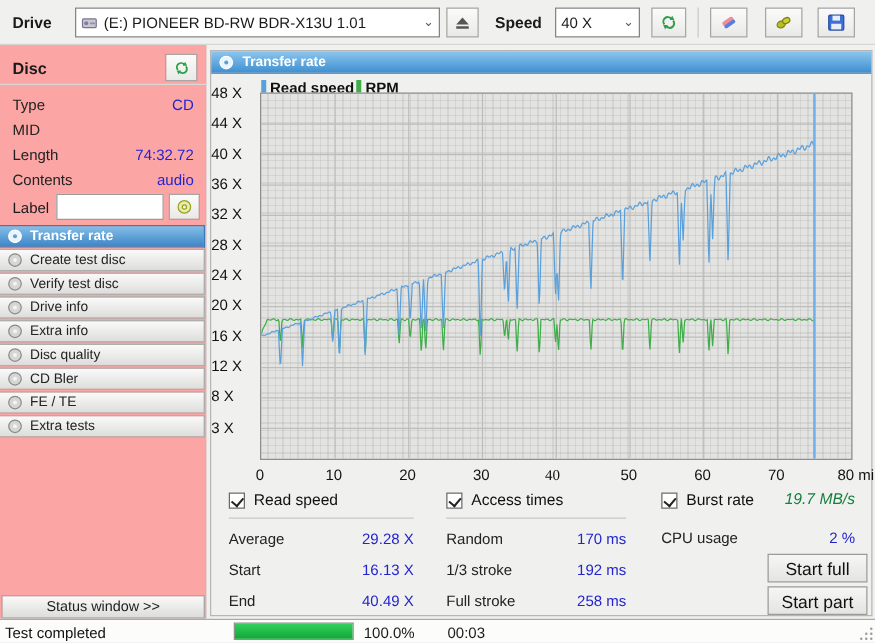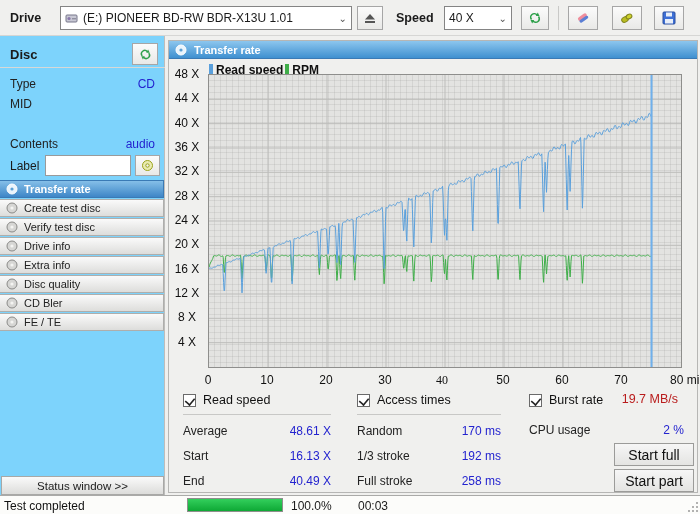--- a/index.html
+++ b/index.html
@@ -9,21 +9,21 @@
 
   
   .topbar { position:absolute; left:0; top:0; width:700px; height:36px; background:#f0f0ee; border-bottom:1px solid #d6d6d4; }
   .tb-label { position:absolute; top:11px; font-weight:bold; font-size:12.5px; }
   .combo { position:absolute; top:6px; height:24px; background:#fff; border:1px solid #848484; display:flex; align-items:center; padding:0 4px; }
   .combo .chev { margin-left:auto; color:#555; font-size:10px; padding-left:4px; }
   .tbtn { position:absolute; top:6px; height:24px; background:linear-gradient(#fbfbfb,#e9e9e7); border:1px solid #a6a6a6; display:flex; align-items:center; justify-content:center; cursor:default; }
   .tb-sep { position:absolute; top:6px; left:558px; width:1px; height:24px; background:#c9c9c7; }
 
   
-  .sidebar { position:absolute; left:0; top:36px; width:165px; height:459px; background:#7dd3fc; border-right:1px solid #bdbdbb; }
+  .sidebar { position:absolute; left:0; top:36px; width:165px; height:459px; background:#fca5a5; border-right:1px solid #bdbdbb; }
   .disc-header { position:absolute; left:0; top:6px; width:165px; height:26px; border-bottom:1px solid #d8d8d6; }
   .disc-header .title { position:absolute; left:10px; top:5px; font-weight:bold; font-size:13px; }
   .disc-refresh { position:absolute; right:7px; top:1px; width:26px; height:22px; background:linear-gradient(#fbfbfb,#e9e9e7); border:1px solid #a6a6a6; display:flex; align-items:center; justify-content:center; }
   .fieldrow { position:absolute; left:0; width:165px; height:20px; }
   .fieldrow .fl { position:absolute; left:10px; top:3px; color:#222; }
   .fieldrow .fv { position:absolute; right:10px; top:3px; color:#2323cf; }
   .labelrow { position:absolute; left:0; top:140px; width:165px; height:24px; }
   .labelrow .fl { position:absolute; left:10px; top:5px; }
   .labelrow input { position:absolute; left:45px; top:1px; width:86px; height:21px; border:1px solid #9a9a9a; background:#fff; font:inherit; padding:0 3px; }
   .labelrow .lbtn { position:absolute; right:5px; top:1px; width:25px; height:21px; background:linear-gradient(#fbfbfb,#e9e9e7); border:1px solid #a6a6a6; display:flex; align-items:center; justify-content:center; }
@@ -36,33 +36,33 @@
   
   .mainpanel { position:absolute; left:168px; top:40px; width:530px; height:453px; background:#f0f0ee; border:1px solid #b6b6b4; }
   .chart-title { position:absolute; left:0; top:0; width:528px; height:18px; background:linear-gradient(#8cc6ee,#3f90d0); border-bottom:1px solid #3a7ab5; display:flex; align-items:center; color:#fff; font-size:11px; font-weight:bold; }
   .chart-title .micon { margin:0 7px 0 6px; display:flex; }
   .legend { position:absolute; left:40px; top:22px; display:flex; align-items:center; font-weight:bold; font-size:12px; color:#111; }
   .legend .sw { width:4px; height:12px; margin:0 3px 0 0; display:inline-block; }
   .plot { position:absolute; left:39px; top:33px; width:474px; height:294px; background:#e3e3e1; border:1px solid #8e8e8c;
           background-image: repeating-linear-gradient(to right, transparent 0 5px, rgba(160,160,158,.22) 5px 6px),
                             repeating-linear-gradient(to bottom, transparent 0 5px, rgba(160,160,158,.22) 5px 6px); }
   .plot svg { position:absolute; left:0; top:0; }
-  .ylabels span { position:absolute; right:492px; width:36px; text-align:center; font-size:12px; color:#111; }
+  .ylabels span { position:absolute; right:492px; width:36px; text-align:left; font-size:12px; color:#111; }
   .xlabels span { position:absolute; top:332px; font-size:12px; color:#111; white-space:nowrap; }
 
   
   .res-col { position:absolute; top:350px; }
   .res-head { display:flex; align-items:center; height:18px; font-size:12.5px; color:#111; }
   .cb { width:13px; height:13px; border:1px solid #6a6a6a; background:#fff; margin-right:7px; position:relative; display:inline-block; }
   .cb:after { content:""; position:absolute; left:2px; top:0px; width:6px; height:9px; border:solid #222; border-width:0 2px 2px 0; transform:rotate(40deg) scale(.8); }
   .res-underline { height:1px; background:#c8c8c6; margin-top:5px; }
   .res-row { position:relative; height:16px; margin-top:9px; }
   .res-row .rl { position:absolute; left:0; top:0; color:#222; }
   .res-row .rv { position:absolute; right:0; top:0; color:#2323cf; }
-  .burst-val { position:absolute; right:6px; top:1px; color:#b91c1c; }
+  .burst-val { position:absolute; right:0; top:1px; color:#15803d;font-style:italic; }
   .startbtn { position:absolute; left:85px; width:80px; height:23px; background:linear-gradient(#f6f6f6,#e4e4e2); border:1px solid #9b9b99; font:inherit; font-size:14px; display:flex; align-items:center; justify-content:center; color:#111; }
 
   
   .statusbar { position:absolute; left:0; top:495px; width:700px; height:19px; background:#fcfcfa; border-top:1px solid #aaaaa8; }
   .sb-text { position:absolute; left:4px; top:3px; font-size:12px; color:#111; }
   .progress { position:absolute; left:187px; top:2px; width:96px; height:14px; border:1px solid #8e8e8c; background:#fff; }
   .progress .fill { height:100%; background:linear-gradient(#33cf5c,#0ea835); }
   .sb-pct { position:absolute; left:291px; top:3px; }
   .sb-time { position:absolute; left:358px; top:3px; }
   .grip { position:absolute; right:1px; bottom:1px; }
@@ -149,20 +149,24 @@
     </div>
 
     <div class="fieldrow" style="top:38px">
       <span class="fl">Type</span>
       <span class="fv">CD</span>
     </div>
     <div class="fieldrow" style="top:58px">
       <span class="fl">MID</span>
       <span class="fv"></span>
     </div>
+    <div class="fieldrow" style="top:78px">
+      <span class="fl">Length</span>
+      <span class="fv">74:32.72</span>
+    </div>
     <div class="fieldrow" style="top:98px">
       <span class="fl">Contents</span>
       <span class="fv">audio</span>
     </div>
 
     <div class="labelrow" style="top:118px">
       <span class="fl">Label</span>
       <input type="text" value="" style="">
       <div class="lbtn">
         <svg width="13" height="13" viewBox="0 0 13 13">
@@ -237,20 +241,29 @@
         <span>CD Bler</span>
       </div>
       <div class="mitem">
         <span class="micon">
             <svg width="12" height="12" viewBox="0 0 12 12">
               <circle cx="6" cy="6" r="5" fill="#d6d6d4" stroke="#8a8a88"></circle>
               <circle cx="6" cy="6" r="1.6" fill="#f4f4f2"></circle>
             </svg>
           </span>
         <span>FE / TE</span>
+      </div>
+      <div class="mitem">
+        <span class="micon">
+            <svg width="12" height="12" viewBox="0 0 12 12">
+              <circle cx="6" cy="6" r="5" fill="#d6d6d4" stroke="#8a8a88"></circle>
+              <circle cx="6" cy="6" r="1.6" fill="#f4f4f2"></circle>
+            </svg>
+          </span>
+        <span>Extra tests</span>
       </div>
     </div>
 
     <div class="statuswin-btn">Status window &gt;&gt;</div>
   </div>
 
   <div class="mainpanel">
     <div class="chart-title">
       <span class="micon">
           <svg width="12" height="12" viewBox="0 0 12 12">
@@ -262,21 +275,21 @@
     </div>
 
     <div class="legend">
       <span class="sw" id="leg-sw-0" style="background: rgb(90, 160, 220);"></span>
       <span>Read speed</span>
       <span class="sw" id="leg-sw-1" style="margin-left: 2px; background: rgb(63, 174, 73);"></span>
       <span>RPM</span>
     </div>
 
     <div class="ylabels" id="ylabels">
-        <span style="top: 293.667px;">4 X</span>
+        <span style="top: 293.667px;">3 X</span>
         <span style="top: 269.333px;">8 X</span>
         <span style="top: 245px;">12 X</span>
         <span style="top: 220.667px;">16 X</span>
         <span style="top: 196.333px;">20 X</span>
         <span style="top: 172px;">24 X</span>
         <span style="top: 147.667px;">28 X</span>
         <span style="top: 123.333px;">32 X</span>
         <span style="top: 99px;">36 X</span>
         <span style="top: 74.6667px;">40 X</span>
         <span style="top: 50.3333px;">44 X</span>
@@ -322,21 +335,21 @@
       </div>
 
     <div class="res-col" style="left:14px; width:148px;">
       <div class="res-head">
         <span class="cb"></span>
         <span>Read speed</span>
       </div>
       <div class="res-underline"></div>
       <div class="res-row">
         <span class="rl">Average</span>
-        <span class="rv">48.61 X</span>
+        <span class="rv">29.28 X</span>
       </div>
       <div class="res-row">
         <span class="rl">Start</span>
         <span class="rv">16.13 X</span>
       </div>
       <div class="res-row">
         <span class="rl">End</span>
         <span class="rv">40.49 X</span>
       </div>
     </div>

